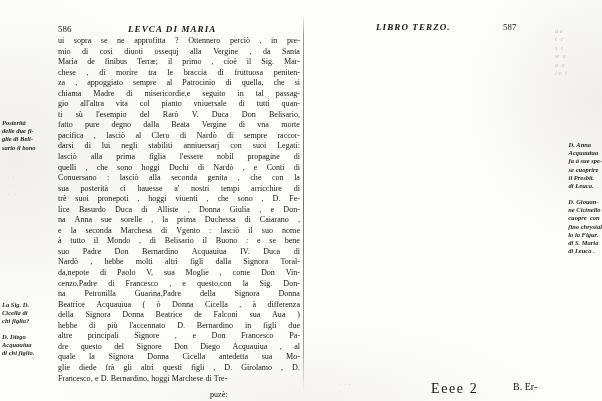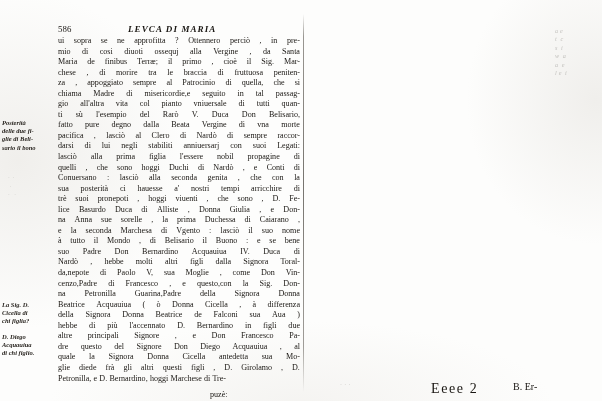--- a/index.html
+++ b/index.html
@@ -38,21 +38,21 @@
     height: 378px;
     background: linear-gradient(to bottom,
         rgba(120,116,110,0) 0%,
         rgba(120,116,110,.75) 6%,
         rgba(95,92,86,.85) 45%,
         rgba(120,116,110,.70) 88%,
         rgba(120,116,110,0) 100%);
   }
 
   
-  .leaf { position: absolute; top: 0; height: 401px; padding-left: 48px; }
+  .leaf { position: absolute; top: 0; height: 401px; }
   .leaf-verso { left: 0;   width: 303px; }
   .leaf-recto { left: 303px; width: 299px; }
 
   
   .runhead {
     position: absolute;
     left: 0; right: 0;
     height: 12px;
     font-size: 9.2px;
     white-space: nowrap;
@@ -543,21 +543,21 @@
             <span>gli</span>
             <span>altri</span>
             <span>questi</span>
             <span>figli</span>
             <span>,</span>
             <span>D.</span>
             <span>Girolamo</span>
             <span>,</span>
             <span>D.</span>
           </span>
-          <span class="ln">Petronilla, e D. Bernardino, hoggi Marchese di Tre-</span>
+          <span class="ln">Francesco, e D. Bernardino, hoggi Marchese di Tre-</span>
         </p>
     </div>
 
     <div class="footline" style="left:210px; top:381px;margin-top:9px;">puzè:</div>
 
     <div class="marginalia mg-left" id="mg-posterita" style="top: 119px; left: 2px;">Posterità
 delle due fi-
 glie di Beli-
 sario il bono</div>
     <div class="marginalia mg-left" id="mg-cicella" style="top: 301px; left: 2px;">La Sig. D.
@@ -567,20 +567,24 @@
 Acquauiua
 di chi figlio.</div>
 
     <div class="ghost-left" style="left:8px; top:174px;">·  ·
  ·
 ·   ·</div>
   </div>
 
   <div class="leaf leaf-recto clip-right">
 
+    <div class="runhead rh-recto">
+      <span class="title">LIBRO TERZO.</span>
+      <span class="folio">587</span>
+    </div>
 
     <div class="footline signature" style="left:128px; top:381px;">Eeee  2</div>
     <div class="footline catchword" style="left:210px; top:381px;">B. Er-</div>
     <div class="stamp" style="left:37px; top:382px;">· · ·</div>
 
     <div class="marginalia mg-right" id="mg-anna" style="top: 141px; right: 0px;">D. Anna
 Acquauiua
 fa à sue spe-
 se cuoprire
 il Presbit.

